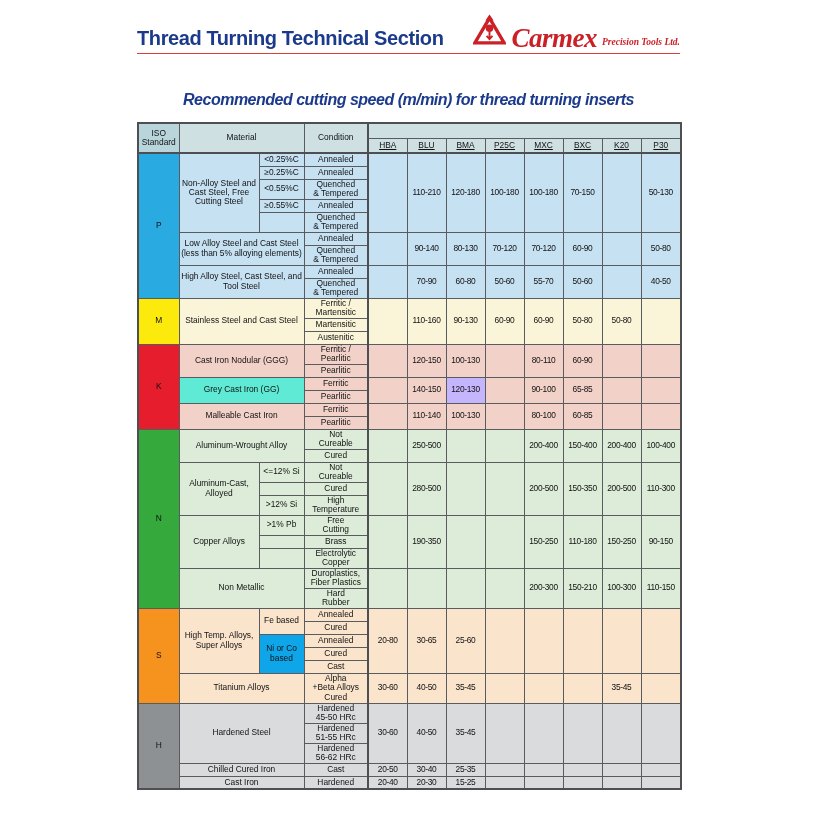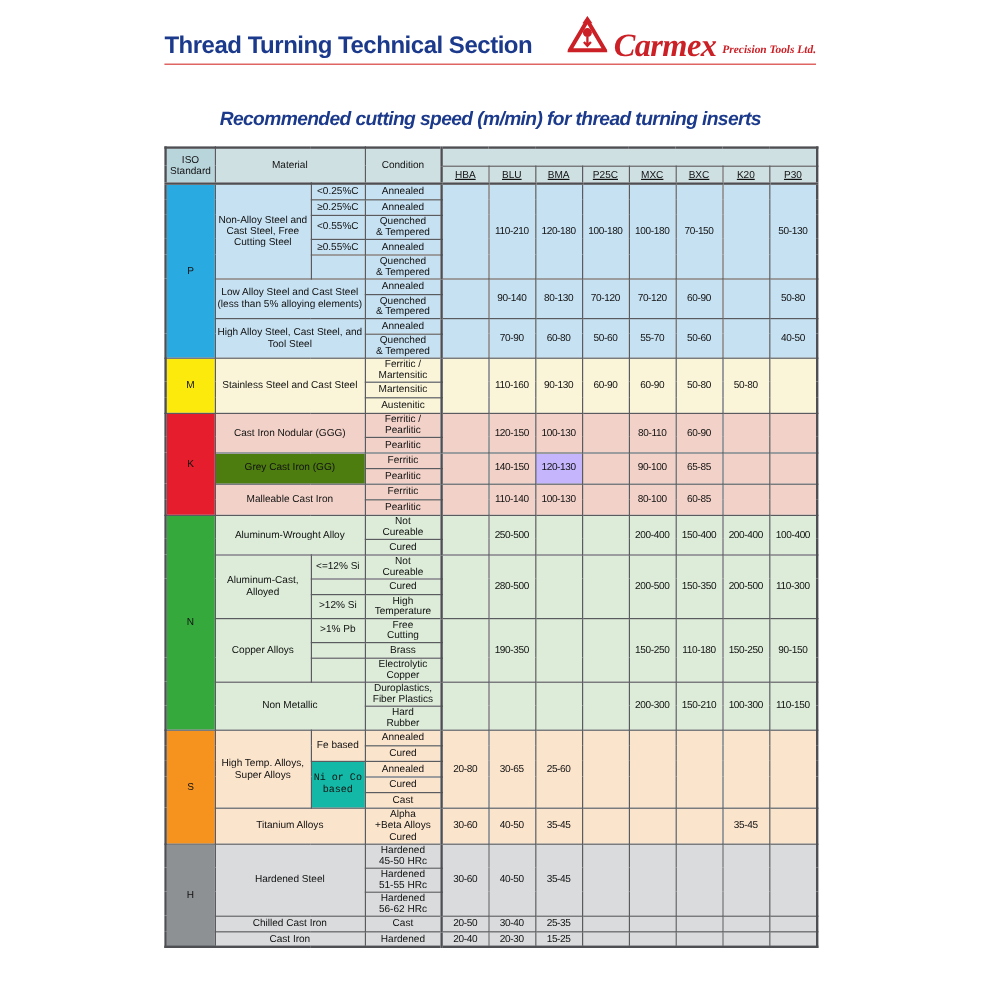--- a/index.html
+++ b/index.html
@@ -192,21 +192,21 @@
             <td class="val" rowspan="2" style="background: rgb(242, 210, 200);"></td>
             <td class="val" rowspan="2" style="background: rgb(242, 210, 200);">80-110</td>
             <td class="val" rowspan="2" style="background: rgb(242, 210, 200);">60-90</td>
             <td class="val" rowspan="2" style="background: rgb(242, 210, 200);"></td>
             <td class="val" rowspan="2" style="background: rgb(242, 210, 200);"></td>
           </tr>
           <tr class="h1">
             <td class="cond" style="background: rgb(242, 210, 200);">Pearlitic</td>
           </tr>
           <tr class="h1">
-            <td class="mat" rowspan="2" colspan="2" style="background: #4d7c0f; margin-top: 27px;">Grey Cast Iron (GG)</td>
+            <td class="mat" rowspan="2" colspan="2" style="background: #5eead4; margin-top: 27px;">Grey Cast Iron (GG)</td>
             <td class="cond" style="background: rgb(242, 210, 200);">Ferritic</td>
             <td class="val dstart" rowspan="2" style="background: rgb(242, 210, 200);"></td>
             <td class="val" rowspan="2" style="background: rgb(242, 210, 200);">140-150</td>
             <td class="val" rowspan="2" style="background: #c4b5fd;">120-130</td>
             <td class="val" rowspan="2" style="background: rgb(242, 210, 200);"></td>
             <td class="val" rowspan="2" style="background: rgb(242, 210, 200);">90-100</td>
             <td class="val" rowspan="2" style="background: rgb(242, 210, 200);">65-85</td>
             <td class="val" rowspan="2" style="background: rgb(242, 210, 200);"></td>
             <td class="val" rowspan="2" style="background: rgb(242, 210, 200);"></td>
           </tr>
@@ -319,21 +319,21 @@
             <td class="val" rowspan="5" style="background: rgb(251, 228, 204);"></td>
             <td class="val" rowspan="5" style="background: rgb(251, 228, 204);"></td>
             <td class="val" rowspan="5" style="background: rgb(251, 228, 204);"></td>
             <td class="val" rowspan="5" style="background: rgb(251, 228, 204);"></td>
             <td class="val" rowspan="5" style="background: rgb(251, 228, 204);"></td>
           </tr>
           <tr class="h1">
             <td class="cond" style="background: rgb(251, 228, 204);">Cured</td>
           </tr>
           <tr class="h1">
-            <td class="sub" rowspan="3" style="background: #14b8a6; font-family: Liberation Mono, monospace;">Ni or Co
+            <td class="sub" rowspan="3" style="background: #0ea5e9;">Ni or Co
 based</td>
             <td class="cond" style="background: rgb(251, 228, 204);">Annealed</td>
           </tr>
           <tr class="h1">
             <td class="cond" style="background: rgb(251, 228, 204);">Cured</td>
           </tr>
           <tr class="h1">
             <td class="cond" style="background: rgb(251, 228, 204);">Cast</td>
           </tr>
           <tr class="h3">
@@ -366,21 +366,21 @@
           </tr>
           <tr class="h2">
             <td class="cond" style="background: rgb(217, 219, 220);">Hardened
 51-55 HRc</td>
           </tr>
           <tr class="h2">
             <td class="cond" style="background: rgb(217, 219, 220);">Hardened
 56-62 HRc</td>
           </tr>
           <tr class="h1">
-            <td class="mat" rowspan="1" colspan="2" style="background: rgb(217, 219, 220);">Chilled Cast Iron</td>
+            <td class="mat" rowspan="1" colspan="2" style="background: rgb(217, 219, 220);">Chilled Cured Iron</td>
             <td class="cond" style="background: rgb(217, 219, 220);">Cast</td>
             <td class="val dstart" rowspan="1" style="background: rgb(217, 219, 220);">20-50</td>
             <td class="val" rowspan="1" style="background: rgb(217, 219, 220);">30-40</td>
             <td class="val" rowspan="1" style="background: rgb(217, 219, 220);">25-35</td>
             <td class="val" rowspan="1" style="background: rgb(217, 219, 220);"></td>
             <td class="val" rowspan="1" style="background: rgb(217, 219, 220);"></td>
             <td class="val" rowspan="1" style="background: rgb(217, 219, 220);"></td>
             <td class="val" rowspan="1" style="background: rgb(217, 219, 220);"></td>
             <td class="val" rowspan="1" style="background: rgb(217, 219, 220);"></td>
           </tr>

